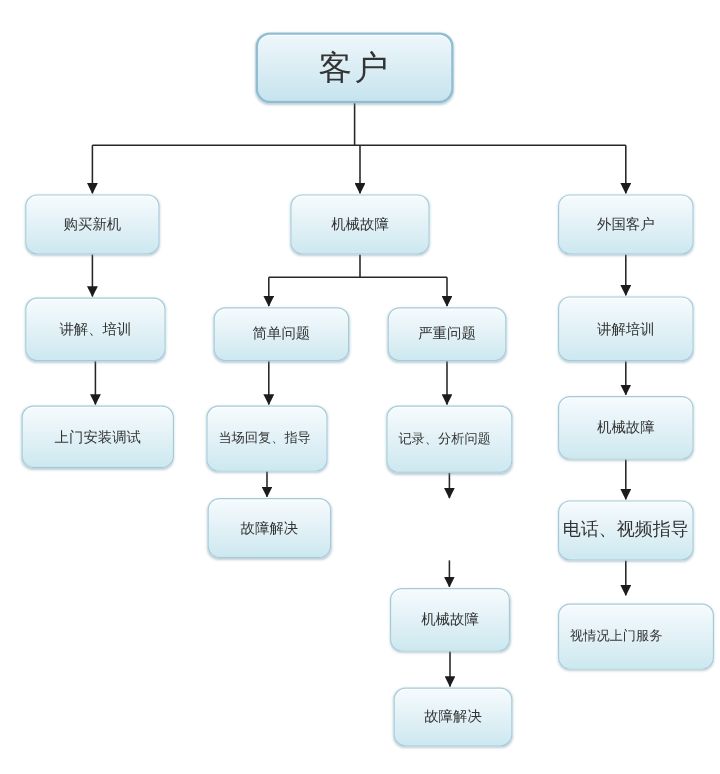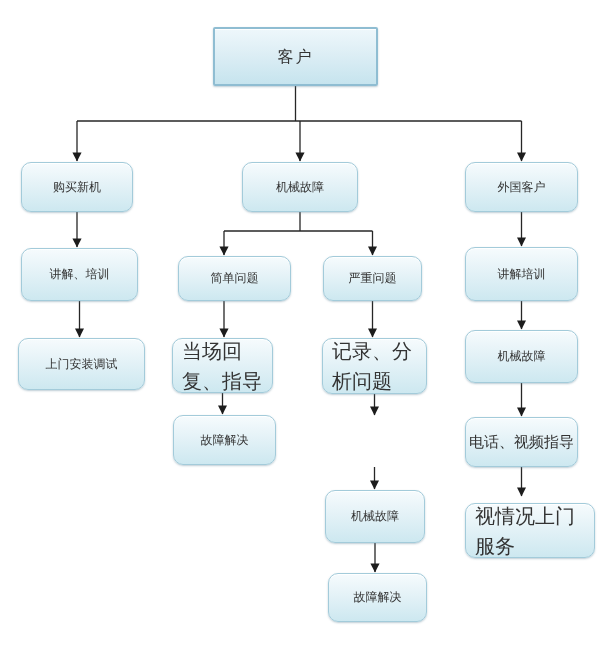--- a/index.html
+++ b/index.html
@@ -37,30 +37,30 @@
     box-shadow: 0 1px 2px rgba(110, 145, 162, 0.45), inset 0 1px 0 rgba(255, 255, 255, 0.85);
     display: flex;
     align-items: center;
     justify-content: center;
     text-align: center;
     font-size: 12px;
     color: #333333;
     line-height: 1.35;
   }
   .node.root {
-    font-size: 16px;
+    font-size: 28px;
     letter-spacing: 2px;
     border: 2px solid #8fbdd2;
-    border-radius: 2px;
+    border-radius: 12px;
     background: linear-gradient(to bottom, #eef7fb 0%, #ddeef5 45%, #c6e4ee 100%);
   }
   .node.wrap {
     justify-content: flex-start;
     text-align: left;
-    font-size: 20px;
+    font-size: 11px;
     line-height: 1.5;
     padding: 2px 10px 2px 9px;
   }
   .node.tight {
     font-size: 15px;
     padding: 16px 2px;
   }
 </style>
 </head>
 <body>

